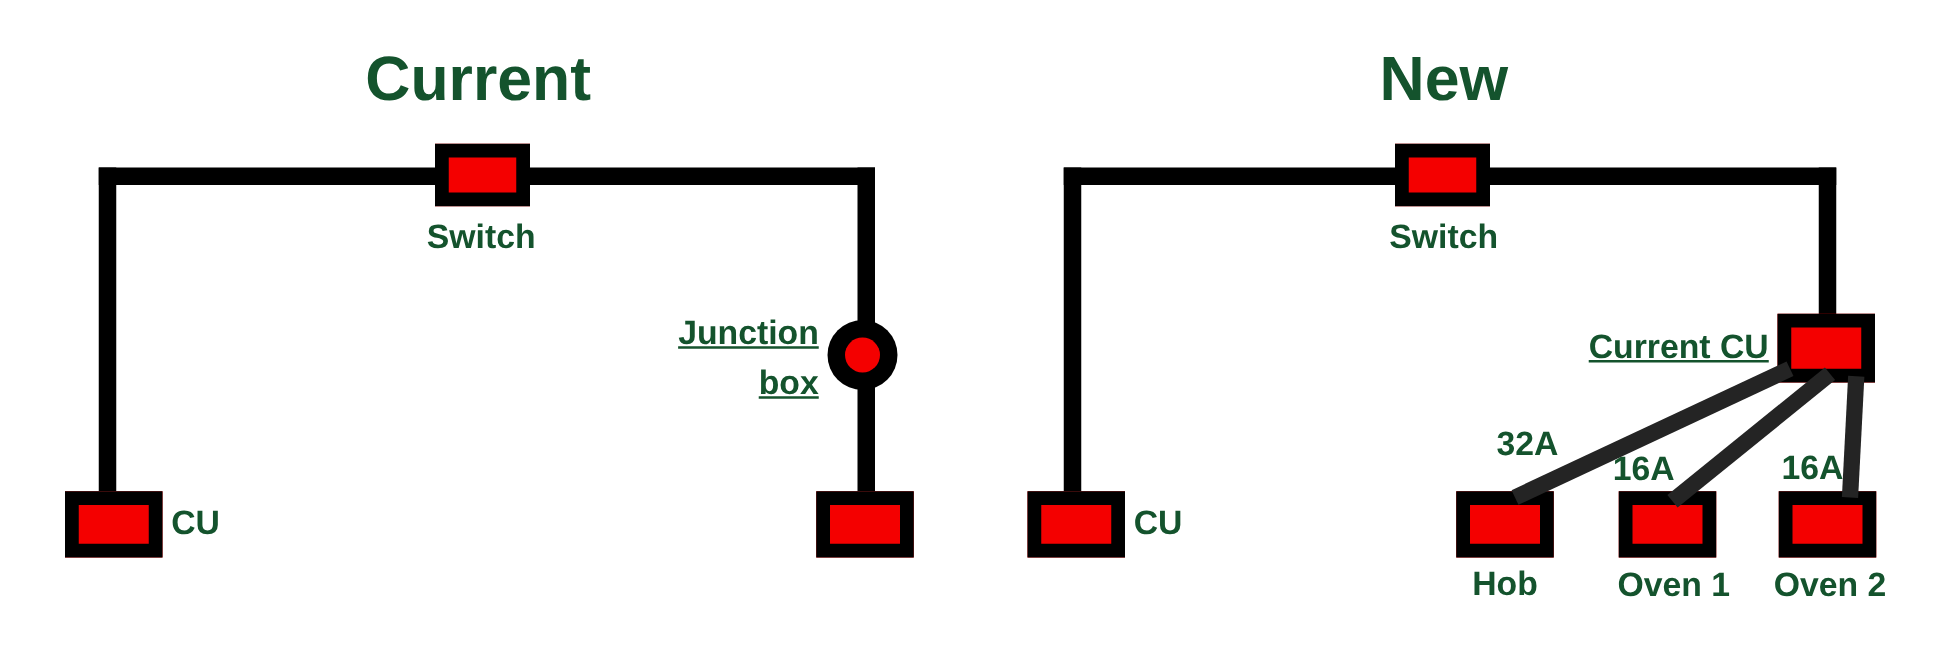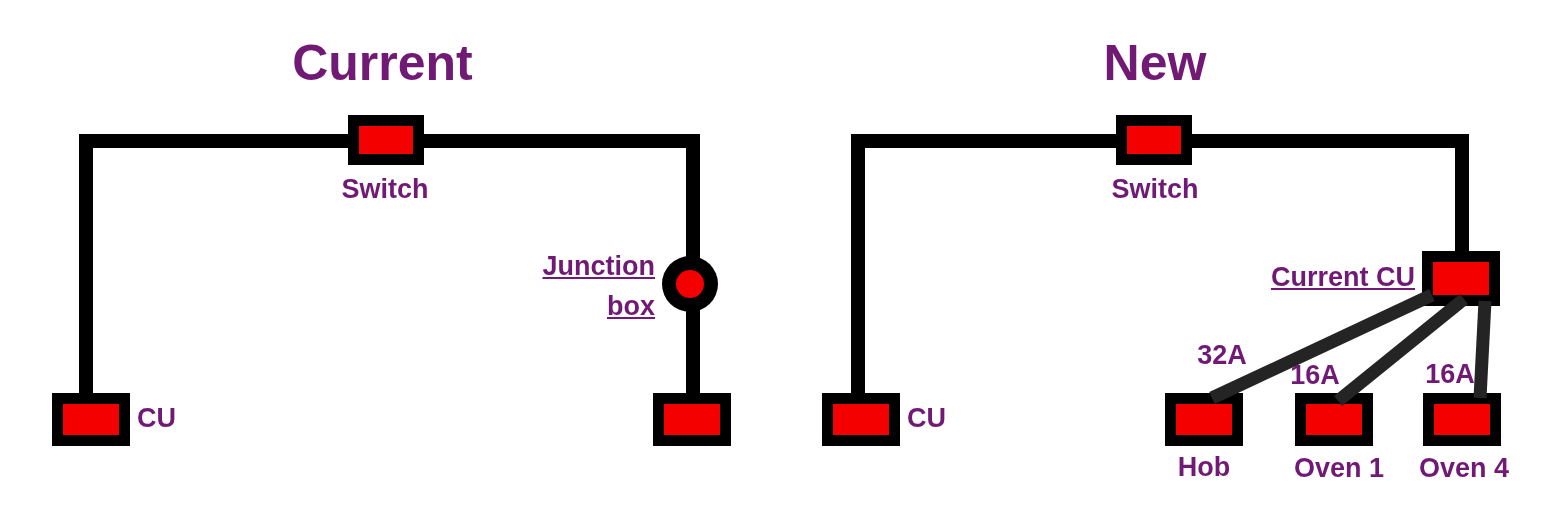--- a/index.html
+++ b/index.html
@@ -7,21 +7,21 @@
     padding: 0;
     background: #ffffff;
     font-family: "Liberation Sans", "DejaVu Sans", sans-serif;
   }
   #canvas {
     position: relative;
     width: 1566px;
     height: 524px;
     background: #ffffff;
     overflow: hidden;
-    color: #701a75;
+    color: #14532d;
   }
   .abs { position: absolute; }
 
   
   .wire {
     position: absolute;
     background: var(--wire, #000);
   }
 
   
@@ -129,21 +129,21 @@
     <div class="lbl center" style="left:500px;top:360px;width:70px;">16A</div>
     <div class="lbl center" style="left:635px;top:359px;width:70px;">16A</div>
 
     <div class="node" style="left:385px;top:393px;width:78px;height:53px;"></div>
     <div class="lbl center" style="left:374px;top:452px;width:100px;">Hob</div>
 
     <div class="node" style="left:515px;top:393px;width:78px;height:53px;"></div>
     <div class="lbl center" style="left:504px;top:453px;width:110px;">Oven 1</div>
 
     <div class="node" style="left:643px;top:393px;width:78px;height:53px;"></div>
-    <div class="lbl center" style="left:629px;top:453px;width:110px;">Oven 4</div>
+    <div class="lbl center" style="left:629px;top:453px;width:110px;">Oven 2</div>
   </div>
 
   <svg id="fan-svg" viewBox="0 0 1566 524">
     <line class="fan-line" x1="1432" y1="295" x2="1212" y2="398" stroke-width="14"></line>
     <line class="fan-line" x1="1464" y1="299" x2="1338" y2="401"></line>
     <line class="fan-line" x1="1485" y1="301" x2="1480" y2="398"></line>
   </svg>
 
 </div>
 

